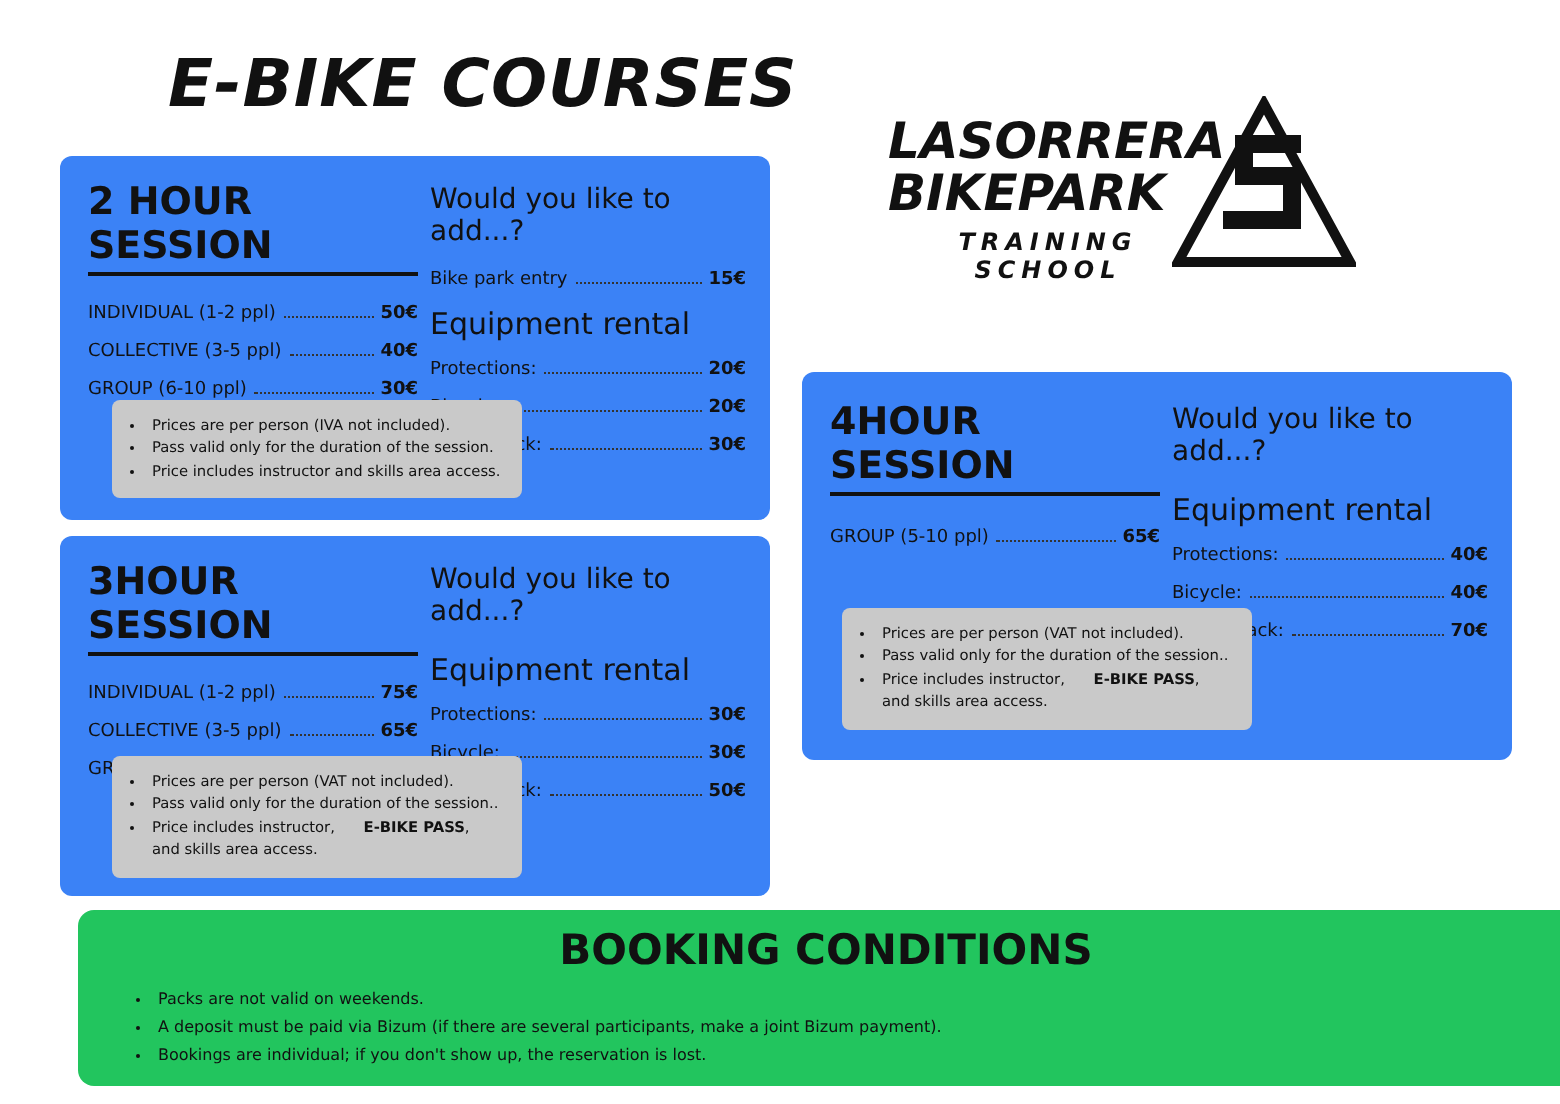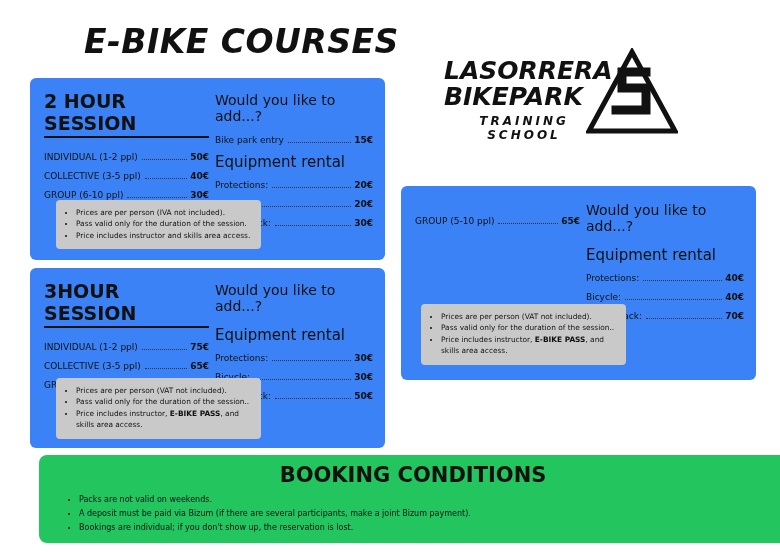--- a/index.html
+++ b/index.html
@@ -145,21 +145,21 @@
   .notes ul {
     margin: 0;
     padding-left: 14px;
   }
   .notes li {
     font-size: 7.4px;
     font-family: "DejaVu Sans", sans-serif;
     line-height: 1.55;
     color: #111;
   }
-  .notes li b { font-weight: bold; }
+  .notes li b { font-weight: bold; margin-left: 12px; }
 
   
   .booking {
     position: absolute;
     left: 16px;
     top: 455px;
     width: 748px;
     height: 88px;
     background: #22c55e;
     border-radius: 8px;
@@ -315,20 +315,21 @@
           <li>Pass valid only for the duration of the session..</li>
           <li>Price includes instructor, <b>E-BIKE PASS</b>, and skills area access.</li>
         </ul>
       </div>
     </div>
   </div>
 
   <div class="card" style="left:401px; top:186px; width:355px; height:194px;">
     <div class="card-inner">
       <div style="position:absolute; left:14px; top:14px; width:165px;">
+        <div class="session-title">4HOUR SESSION</div>
         <div class="price-row" style="margin-top:16px;">
           <span class="lbl">GROUP (5-10 ppl)</span>
           <span class="dots"></span>
           <span class="val">65€</span>
         </div>
       </div>
 
       <div style="position:absolute; left:185px; top:16px; width:158px;">
         <div class="addon-title">Would you like to add...?</div>
         <div class="addon-sub" style="margin-top:12px;">Equipment rental</div>

